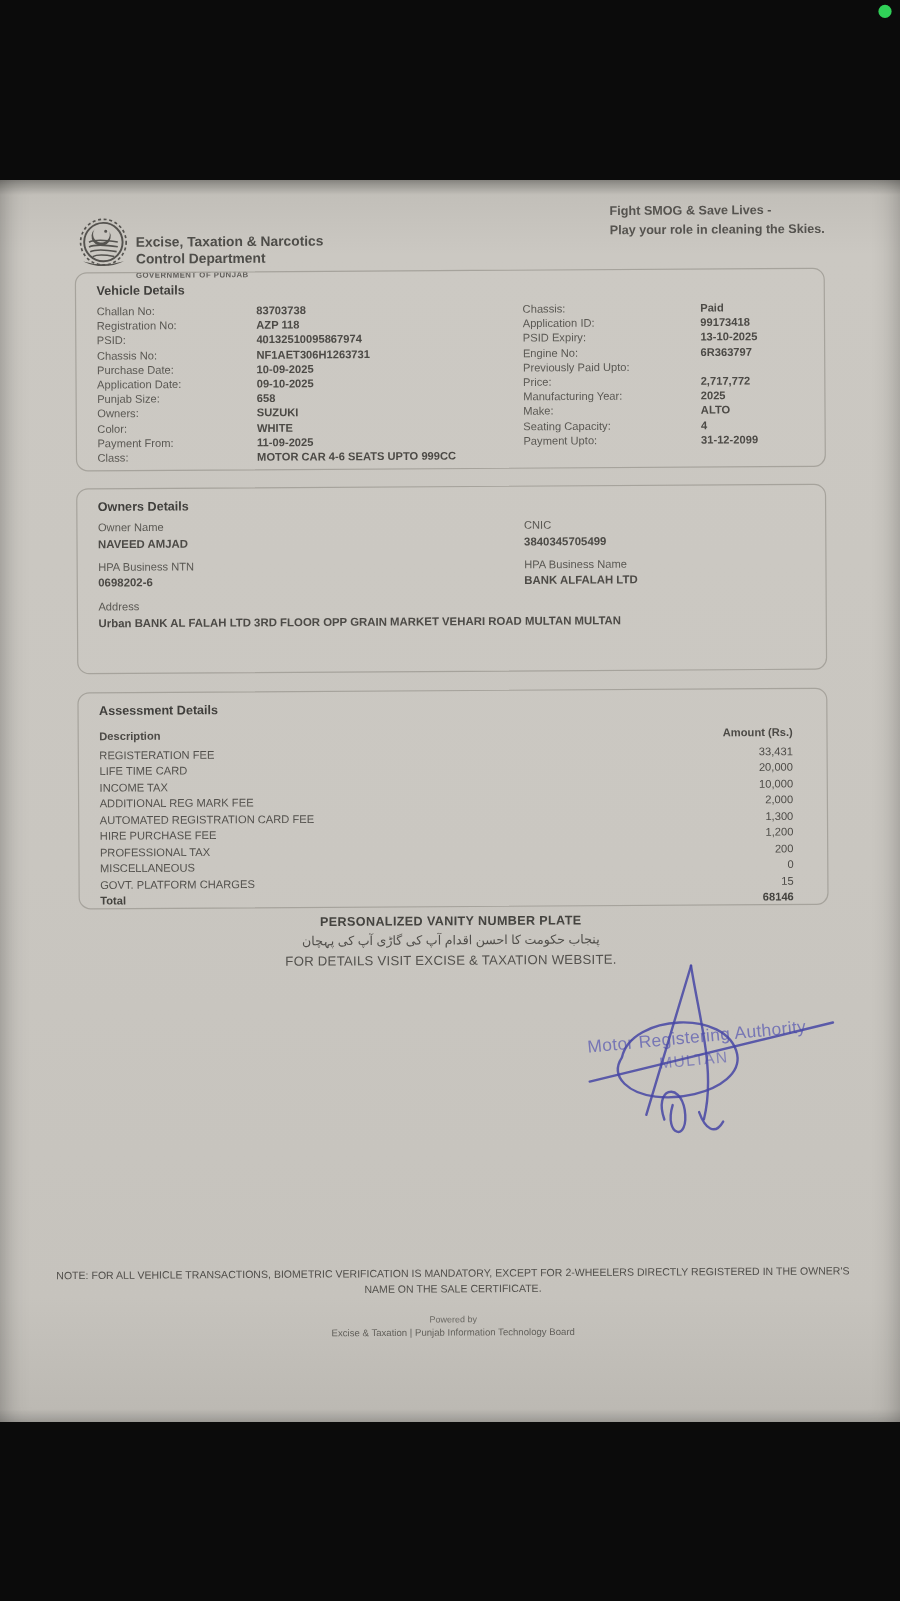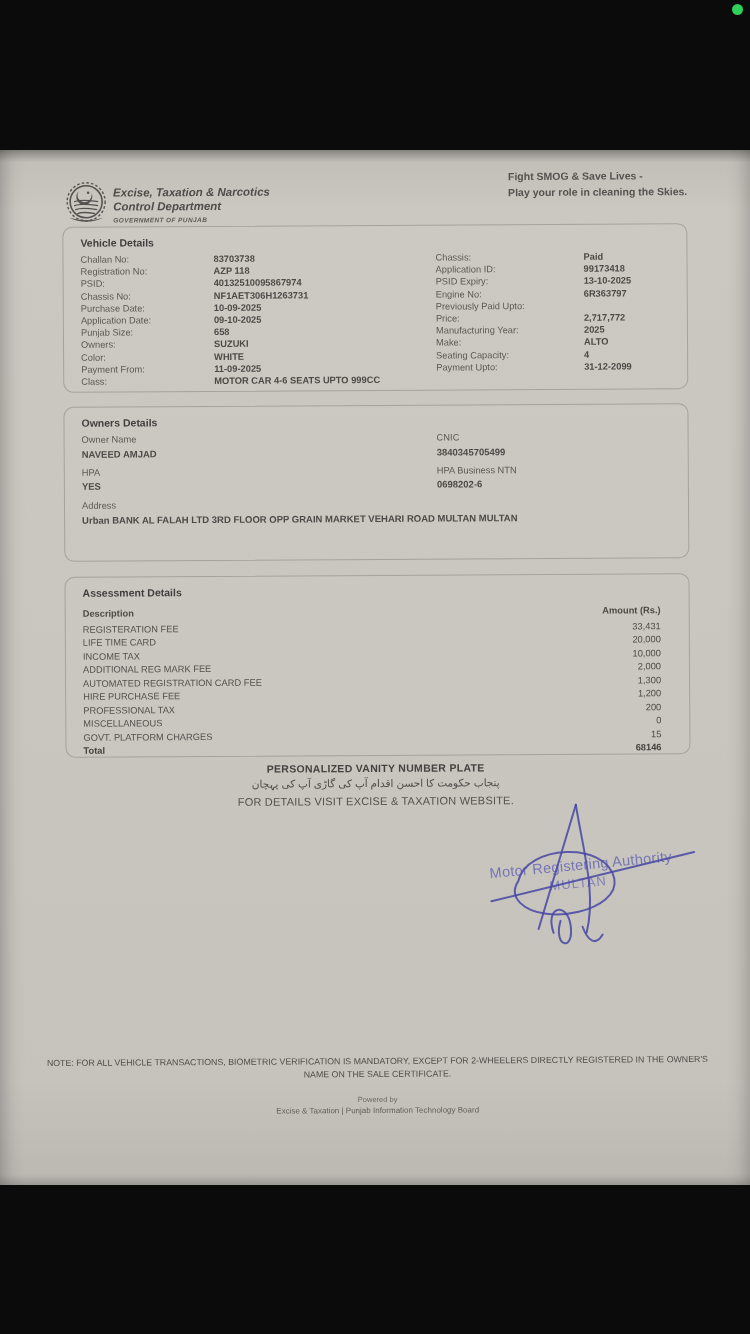--- a/index.html
+++ b/index.html
@@ -7,21 +7,21 @@
           font-family:"Liberation Sans",sans-serif;}
   .cam-dot{position:absolute;width:11px;height:11px;border-radius:50%;top:4px;left:732px;}
   
   .photo{position:absolute;left:0;top:150px;width:750px;height:1035px;
          background:linear-gradient(180deg,#8e8c87 0%,#c2bfb9 1.2%,#cbc8c2 6%,#c9c6c0 55%,#c6c3bd 90%,#bcb9b3 99%,#a5a39e 100%);
          box-shadow:inset 14px 0 22px -14px rgba(0,0,0,.35), inset -14px 0 22px -14px rgba(0,0,0,.30);
          overflow:hidden;}
   .doc{position:absolute;inset:0;transform:rotate(-0.35deg);color:#4a4945;}
   
   .hdr-logo{position:absolute;left:64px;top:26px;width:50px;height:50px;}
-  .hdr-org{position:absolute;left:116px;top:34px;line-height:1.25;font-style:italic;}
+  .hdr-org{position:absolute;left:116px;top:44px;line-height:1.25;}
   .org1,.org2{font-size:11.5px;font-weight:bold;color:#4e4d49;}
   .org3{font-size:6.5px;font-weight:bold;letter-spacing:.4px;color:#5d5b57;margin-top:2px;}
   .hdr-slogan{position:absolute;left:511px;top:20px;line-height:1.5;font-size:10.5px;font-weight:bold;color:#55534f;}
   
   .box{position:absolute;left:65px;width:625px;border:1px solid #a6a39c;border-radius:10px;
        background:rgba(255,255,255,0.02);box-sizing:border-box;}
   .box-title{font-size:10.5px;font-weight:bold;color:#403f3c;padding:9px 0 0 17px;}
   .vehicle-box{top:75px;height:166px;}
   .owners-box{top:255px;height:155px;}
   .assessment-box{top:425px;height:181px;}
@@ -171,26 +171,26 @@
         <div class="ow-grid">
           <div class="ow-field">
             <div class="ow-label">Owner Name</div>
             <div class="ow-value">NAVEED AMJAD</div>
           </div>
           <div class="ow-field">
             <div class="ow-label">CNIC</div>
             <div class="ow-value">3840345705499</div>
           </div>
           <div class="ow-field">
-            <div class="ow-label">HPA</div>
-            <div class="ow-value">YES</div>
-          </div>
-          <div class="ow-field">
             <div class="ow-label">HPA Business NTN</div>
             <div class="ow-value">0698202-6</div>
+          </div>
+          <div class="ow-field">
+            <div class="ow-label">HPA Business Name</div>
+            <div class="ow-value">BANK ALFALAH LTD</div>
           </div>
         </div>
         <div class="ow-address">
           <div class="ow-label">Address</div>
           <div class="ow-value">Urban BANK AL FALAH LTD 3RD FLOOR OPP GRAIN MARKET VEHARI ROAD MULTAN MULTAN</div>
         </div>
       </div>
 
       <div class="box assessment-box">
         <div class="box-title">Assessment Details</div>

